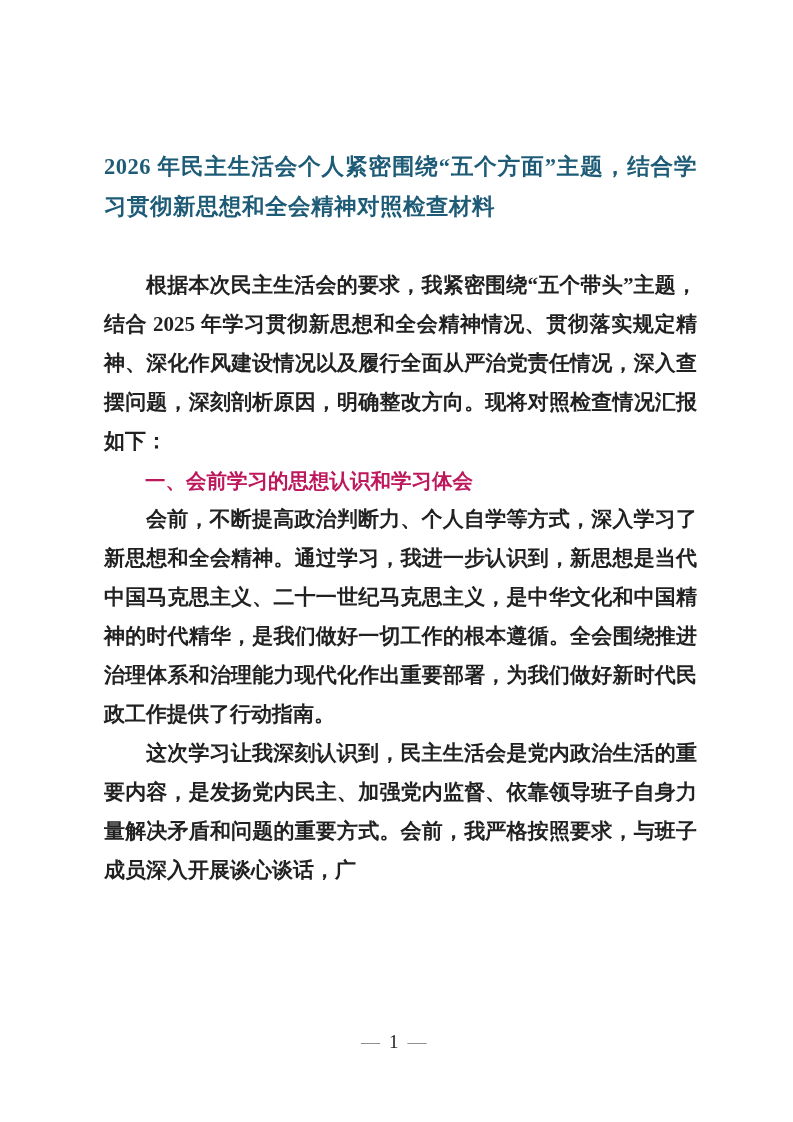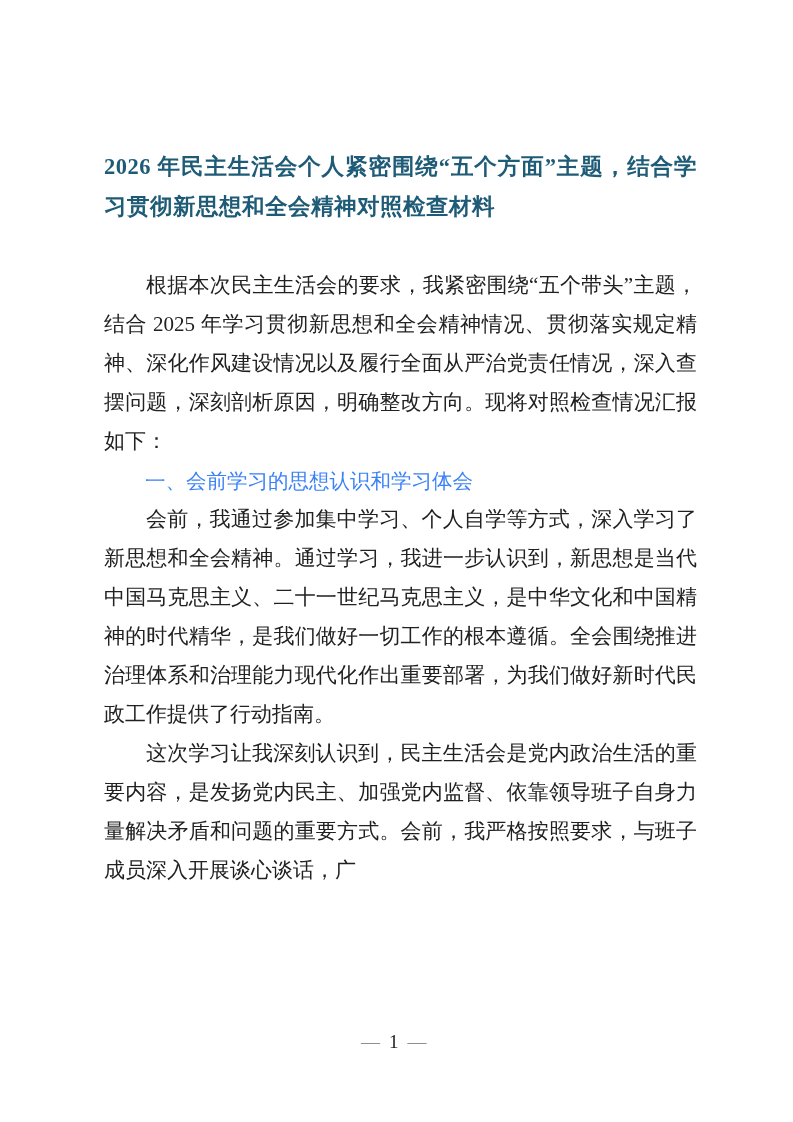--- a/index.html
+++ b/index.html
@@ -31,27 +31,28 @@
     letter-spacing: 0.5px;
   }
   .para {
     font-size: 21px;
     line-height: 39px;
     color: #212121;
     text-align: justify;
     text-justify: inter-character;
     text-indent: 2em;
     margin: 0;
+    font-weight: bold;
   }
   .section-heading {
     font-family: "Liberation Sans", "DejaVu Sans", sans-serif;
     font-size: 20.5px;
     line-height: 39px;
-    font-weight: normal;
-    color: #3b82f6;
+    font-weight: bold;
+    color: #be185d;
     text-indent: 2em;
     margin: 0;
     text-align: justify;
   }
   .page-number {
     position: absolute;
     left: 0;
     top: 1031px;
     width: 100%;
     display: flex;
@@ -79,21 +80,21 @@
 <body>
 
 <div class="page">
   <div class="content">
     <h1 class="doc-title">2026 年民主生活会个人紧密围绕“五个方面”主题，结合学习贯彻新思想和全会精神对照检查材料</h1>
 
     <p class="para">根据本次民主生活会的要求，我紧密围绕“五个带头”主题，结合 2025 年学习贯彻新思想和全会精神情况、贯彻落实规定精神、深化作风建设情况以及履行全面从严治党责任情况，深入查摆问题，深刻剖析原因，明确整改方向。现将对照检查情况汇报如下：</p>
 
     <h2 class="section-heading">一、会前学习的思想认识和学习体会</h2>
 
-    <p class="para">会前，我通过参加集中学习、个人自学等方式，深入学习了新思想和全会精神。通过学习，我进一步认识到，新思想是当代中国马克思主义、二十一世纪马克思主义，是中华文化和中国精神的时代精华，是我们做好一切工作的根本遵循。全会围绕推进治理体系和治理能力现代化作出重要部署，为我们做好新时代民政工作提供了行动指南。</p>
+    <p class="para">会前，不断提高政治判断力、个人自学等方式，深入学习了新思想和全会精神。通过学习，我进一步认识到，新思想是当代中国马克思主义、二十一世纪马克思主义，是中华文化和中国精神的时代精华，是我们做好一切工作的根本遵循。全会围绕推进治理体系和治理能力现代化作出重要部署，为我们做好新时代民政工作提供了行动指南。</p>
 
 
     <p class="para">这次学习让我深刻认识到，民主生活会是党内政治生活的重要内容，是发扬党内民主、加强党内监督、依靠领导班子自身力量解决矛盾和问题的重要方式。会前，我严格按照要求，与班子成员深入开展谈心谈话，广</p>
   </div>
 
   <div class="page-number">
     <span class="dash">—</span>
     <span class="num">1</span>
     <span class="dash">—</span>
   </div>

